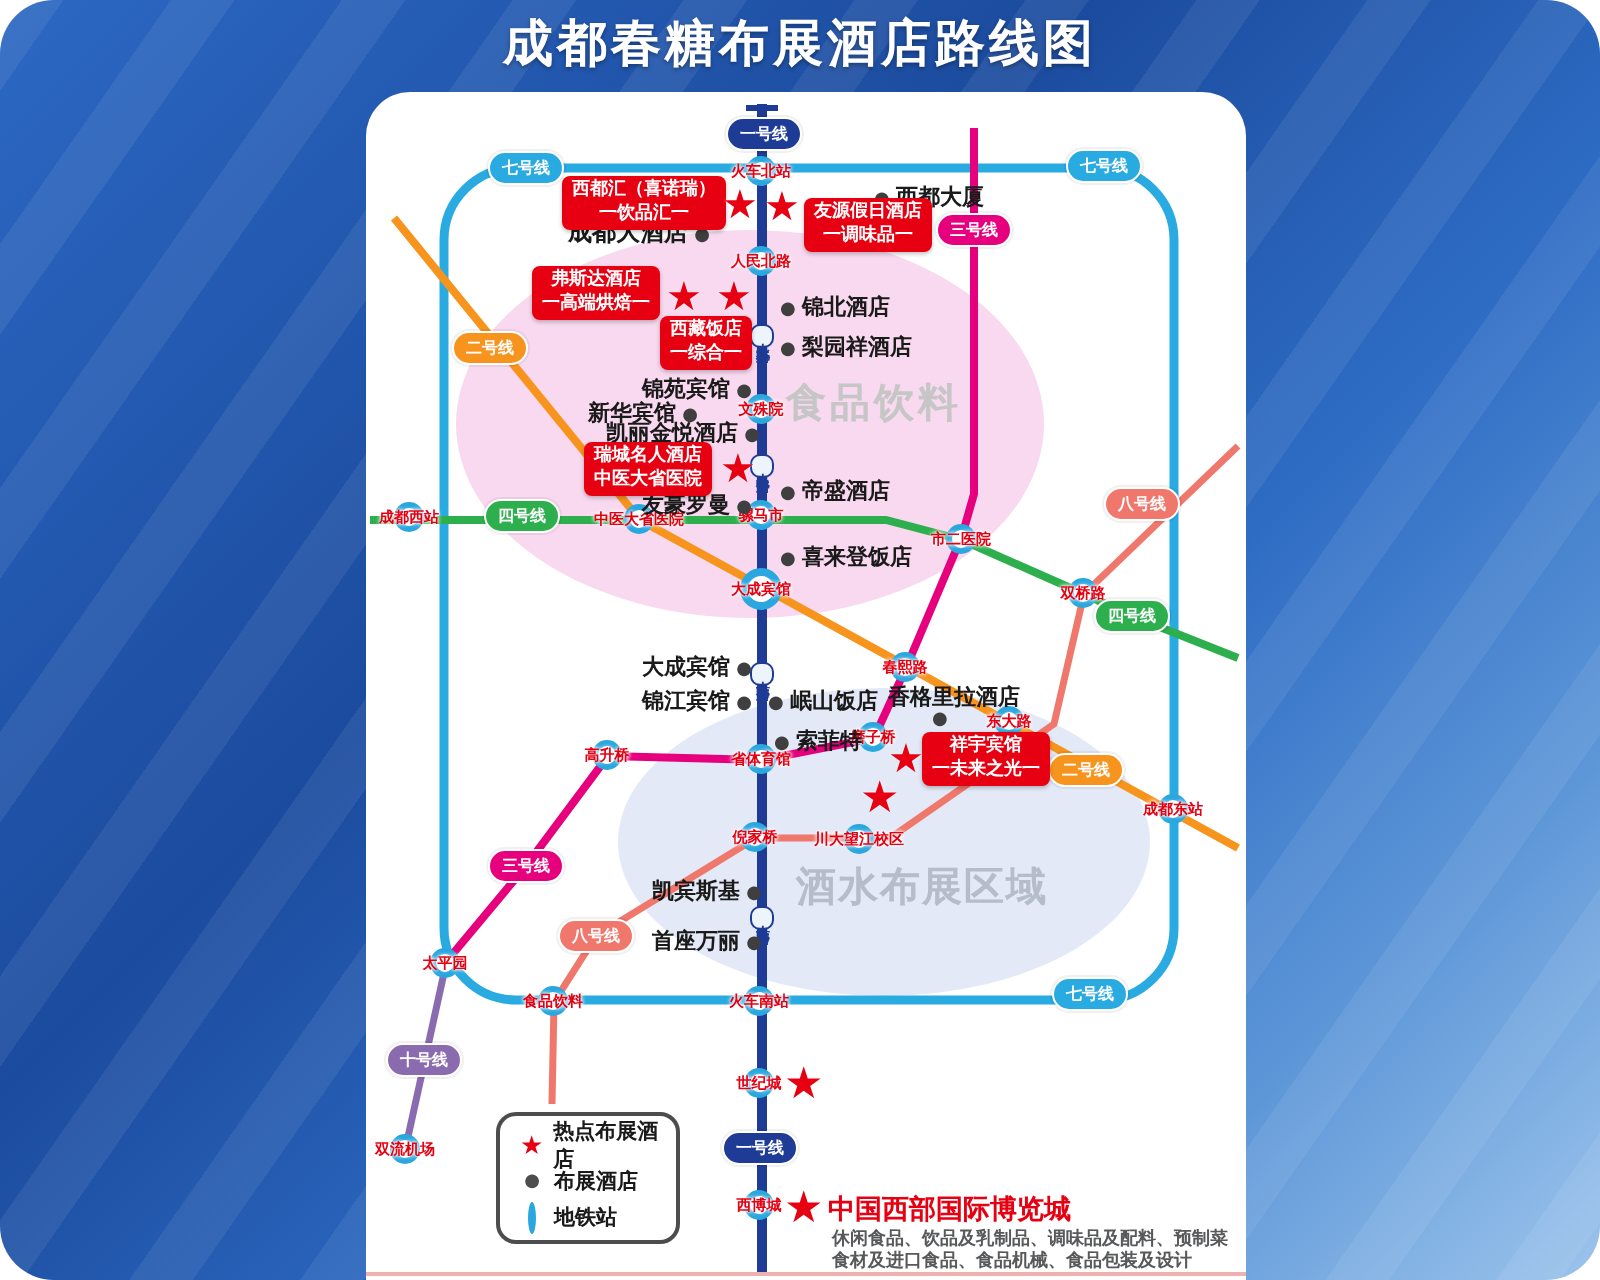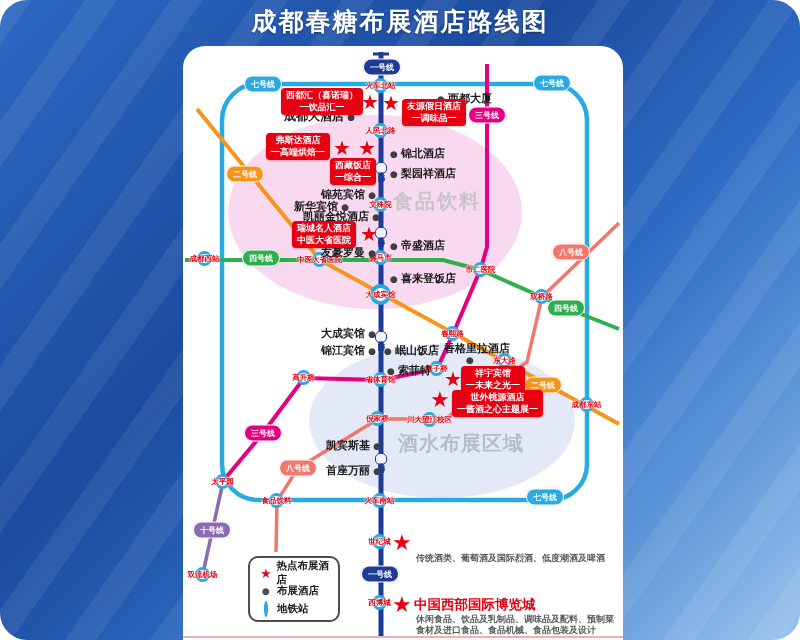--- a/index.html
+++ b/index.html
@@ -201,24 +201,20 @@
       <span>一综合一</span>
     </div>
   <div class="hotbox" style="left:292px;top:221px">
     <span>瑞城名人酒店</span>
       <span>中医大省医院</span>
     </div>
   <div class="hotbox" style="left:461px;top:366px">
     <span>祥宇宾馆</span>
       <span>一未来之光一</span>
     </div>
-  <div class="hotbox" style="left:452px;top:390px">
-    <span>世外桃源酒店</span>
-      <span>一酱酒之心主题展一</span>
-    </div>
 
   <div class="star" style="left:361px;top:92px;font-size:20px">★</div>
   <div class="star" style="left:382px;top:93px;font-size:20px">★</div>
   <div class="star" style="left:333px;top:138px;font-size:20px">★</div>
   <div class="star" style="left:358px;top:138px;font-size:20px">★</div>
   <div class="star" style="left:360px;top:224px;font-size:20px">★</div>
   <div class="star" style="left:444px;top:369px;font-size:20px">★</div>
   <div class="star" style="left:430px;top:389px;font-size:22px">★</div>
 
   <div id="legend">
@@ -230,21 +226,20 @@
       <span class="lg-ic lg-dot">●</span>
       <span>布展酒店</span>
       </div>
     <div class="lg-row">
       <span class="lg-ic"><span class="lg-ring"></span></span>
       <span>地铁站</span>
       </div>
   </div>
 
   <div class="star" style="left:392px;top:532px;font-size:22px">★</div>
-  <div class="expo-desc" style="left:416px;top:552px">传统酒类、葡萄酒及国际烈酒、低度潮酒及啤酒</div>
 
   <div class="star" style="left:392px;top:594px;font-size:22px">★</div>
   <div class="expo-title" style="left:414px;top:596px">中国西部国际博览城</div>
   <div class="expo-desc" style="left:416px;top:613px">休闲食品、饮品及乳制品、调味品及配料、预制菜</div>
   <div class="expo-desc" style="left:416px;top:624px">食材及进口食品、食品机械、食品包装及设计</div>
 
   <div id="bottom-line"></div>
 </div>
 
 </body></html>

